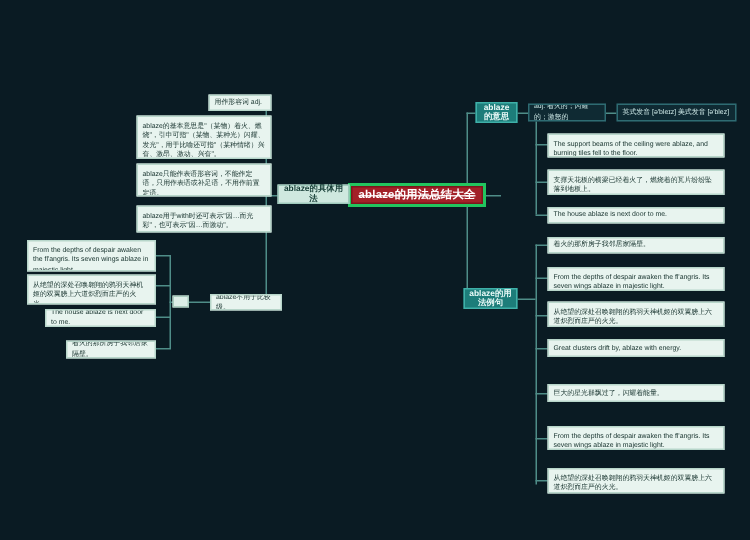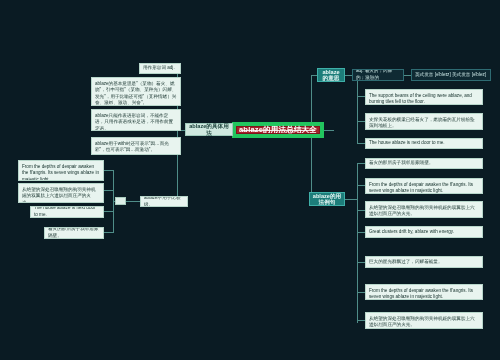--- a/index.html
+++ b/index.html
@@ -9,21 +9,21 @@
     font-family:"Liberation Sans","DejaVu Sans",sans-serif;
     overflow:hidden;
     position:relative;
   }
   #canvas{position:absolute;inset:0;}
   .node{position:absolute;box-sizing:border-box;}
 
   
   .root{
     background:#a32128;
-    border:4px solid #22c55e;
+    border:2px solid #22c55e;
     color:#ffffff;
     font-weight:bold;
     font-size:7.5px;
     letter-spacing:.2px;
     display:flex;align-items:center;justify-content:center;
     line-height:1.1;
     box-shadow:0 0 0 1px #7d161c inset;
   }
   .root::after{
     content:"";position:absolute;left:6%;right:6%;top:50%;

